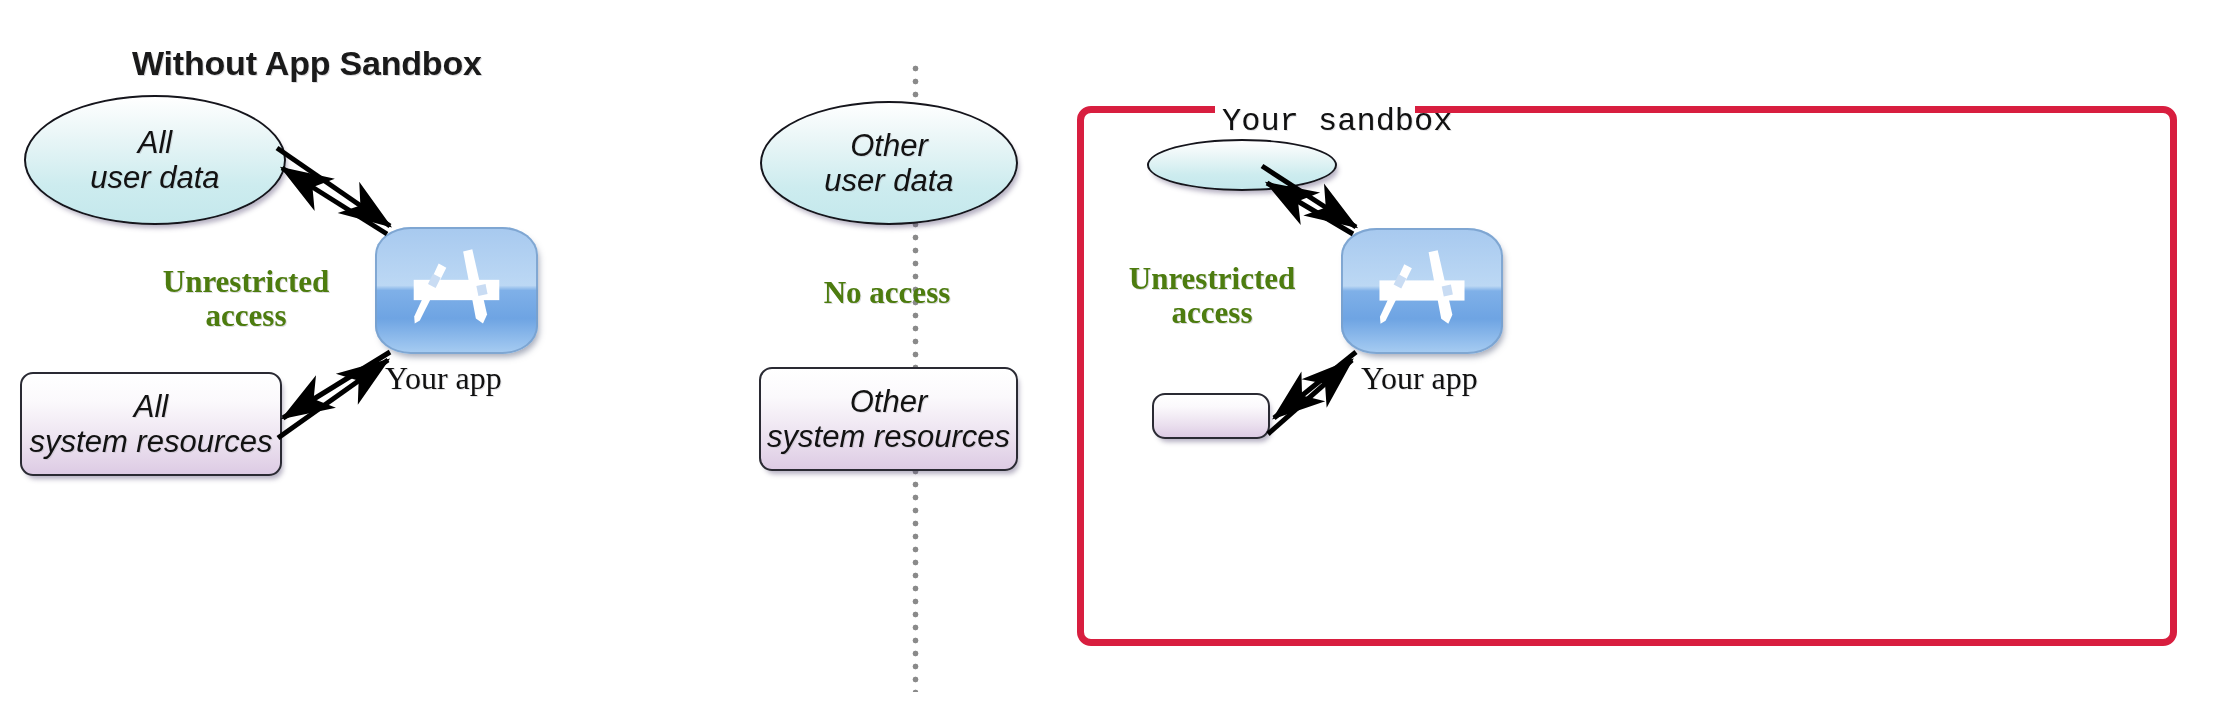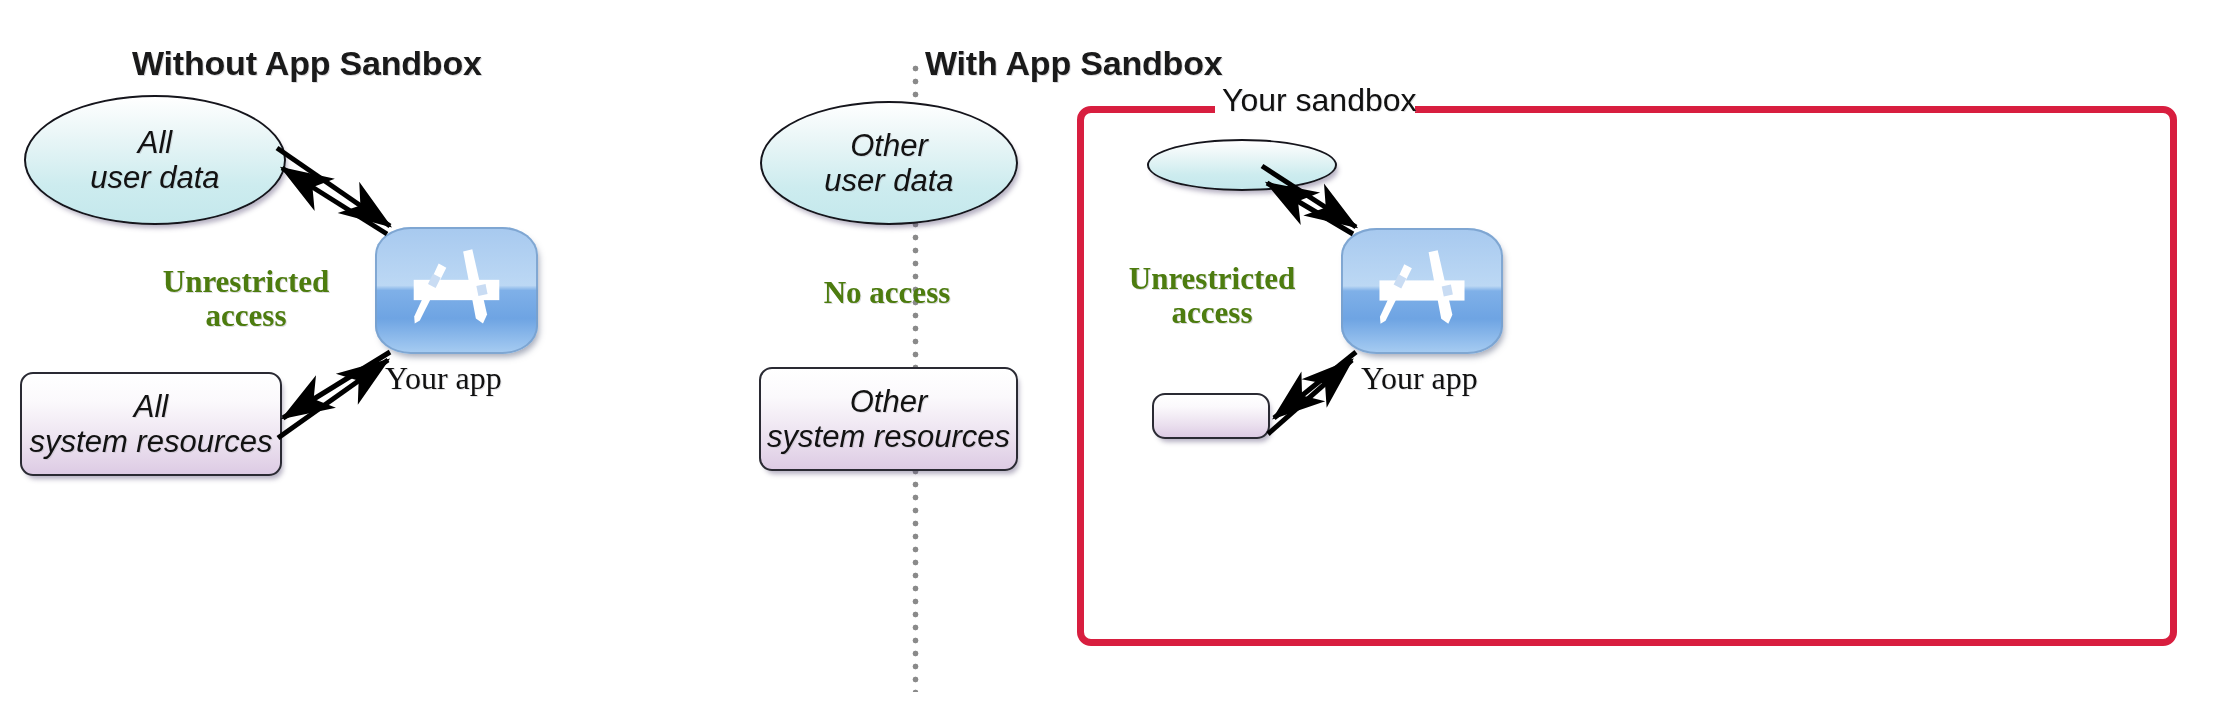--- a/index.html
+++ b/index.html
@@ -183,21 +183,20 @@
 
       <path d="M62.5 36 L70 40 L44 92 L39 95 L38.5 88 Z" fill="#ffffff"></path>
       <path d="M57 46 L64.5 50 L59.5 60 L52 56 Z" fill="#c9dcf3"></path>
     </svg>
   </div>
 
   <div class="plain-label" style="left:385px; top:360px;">Your app</div>
 
   <div class="divider" style="left:910px; top:62px; height:630px;"></div>
 
-  <div class="panel-title" style="left:925px; top:44px;">With App Sandbox</div>
 
   <div class="ellipse" style="left:760px; top:101px; width:258px; height:124px;">
     <div class="node-text">
       <span>Other</span><br>
       <span>user data</span>
     </div>
   </div>
 
   <div class="access-label" style="left:811px; top:276px; width:152px;">No access</div>
 
@@ -205,21 +204,21 @@
     <div class="node-text">
       <span>Other</span><br>
       <span>system resources</span>
     </div>
   </div>
 
   <div class="sandbox" style="left:1077px; top:106px; width:1100px; height:540px;"></div>
 
   <div class="sandbox-gap" style="left:1215px; top:100px; width:200px;"></div>
 
-  <div class="sandbox-title" style="left:1222px; top:82px;">Your sandbox</div>
+  <div class="sandbox-title" style="left:1222px; top:103px;font-family:Liberation Mono, monospace;">Your sandbox</div>
 
   <div class="ellipse" style="left:1147px; top:139px; width:190px; height:52px;">
     <div class="node-text"></div>
   </div>
 
   <div class="access-label" style="left:1124px; top:262px; width:176px;">
     <span>Unrestricted</span><br>
     <span>access</span>
   </div>
 

